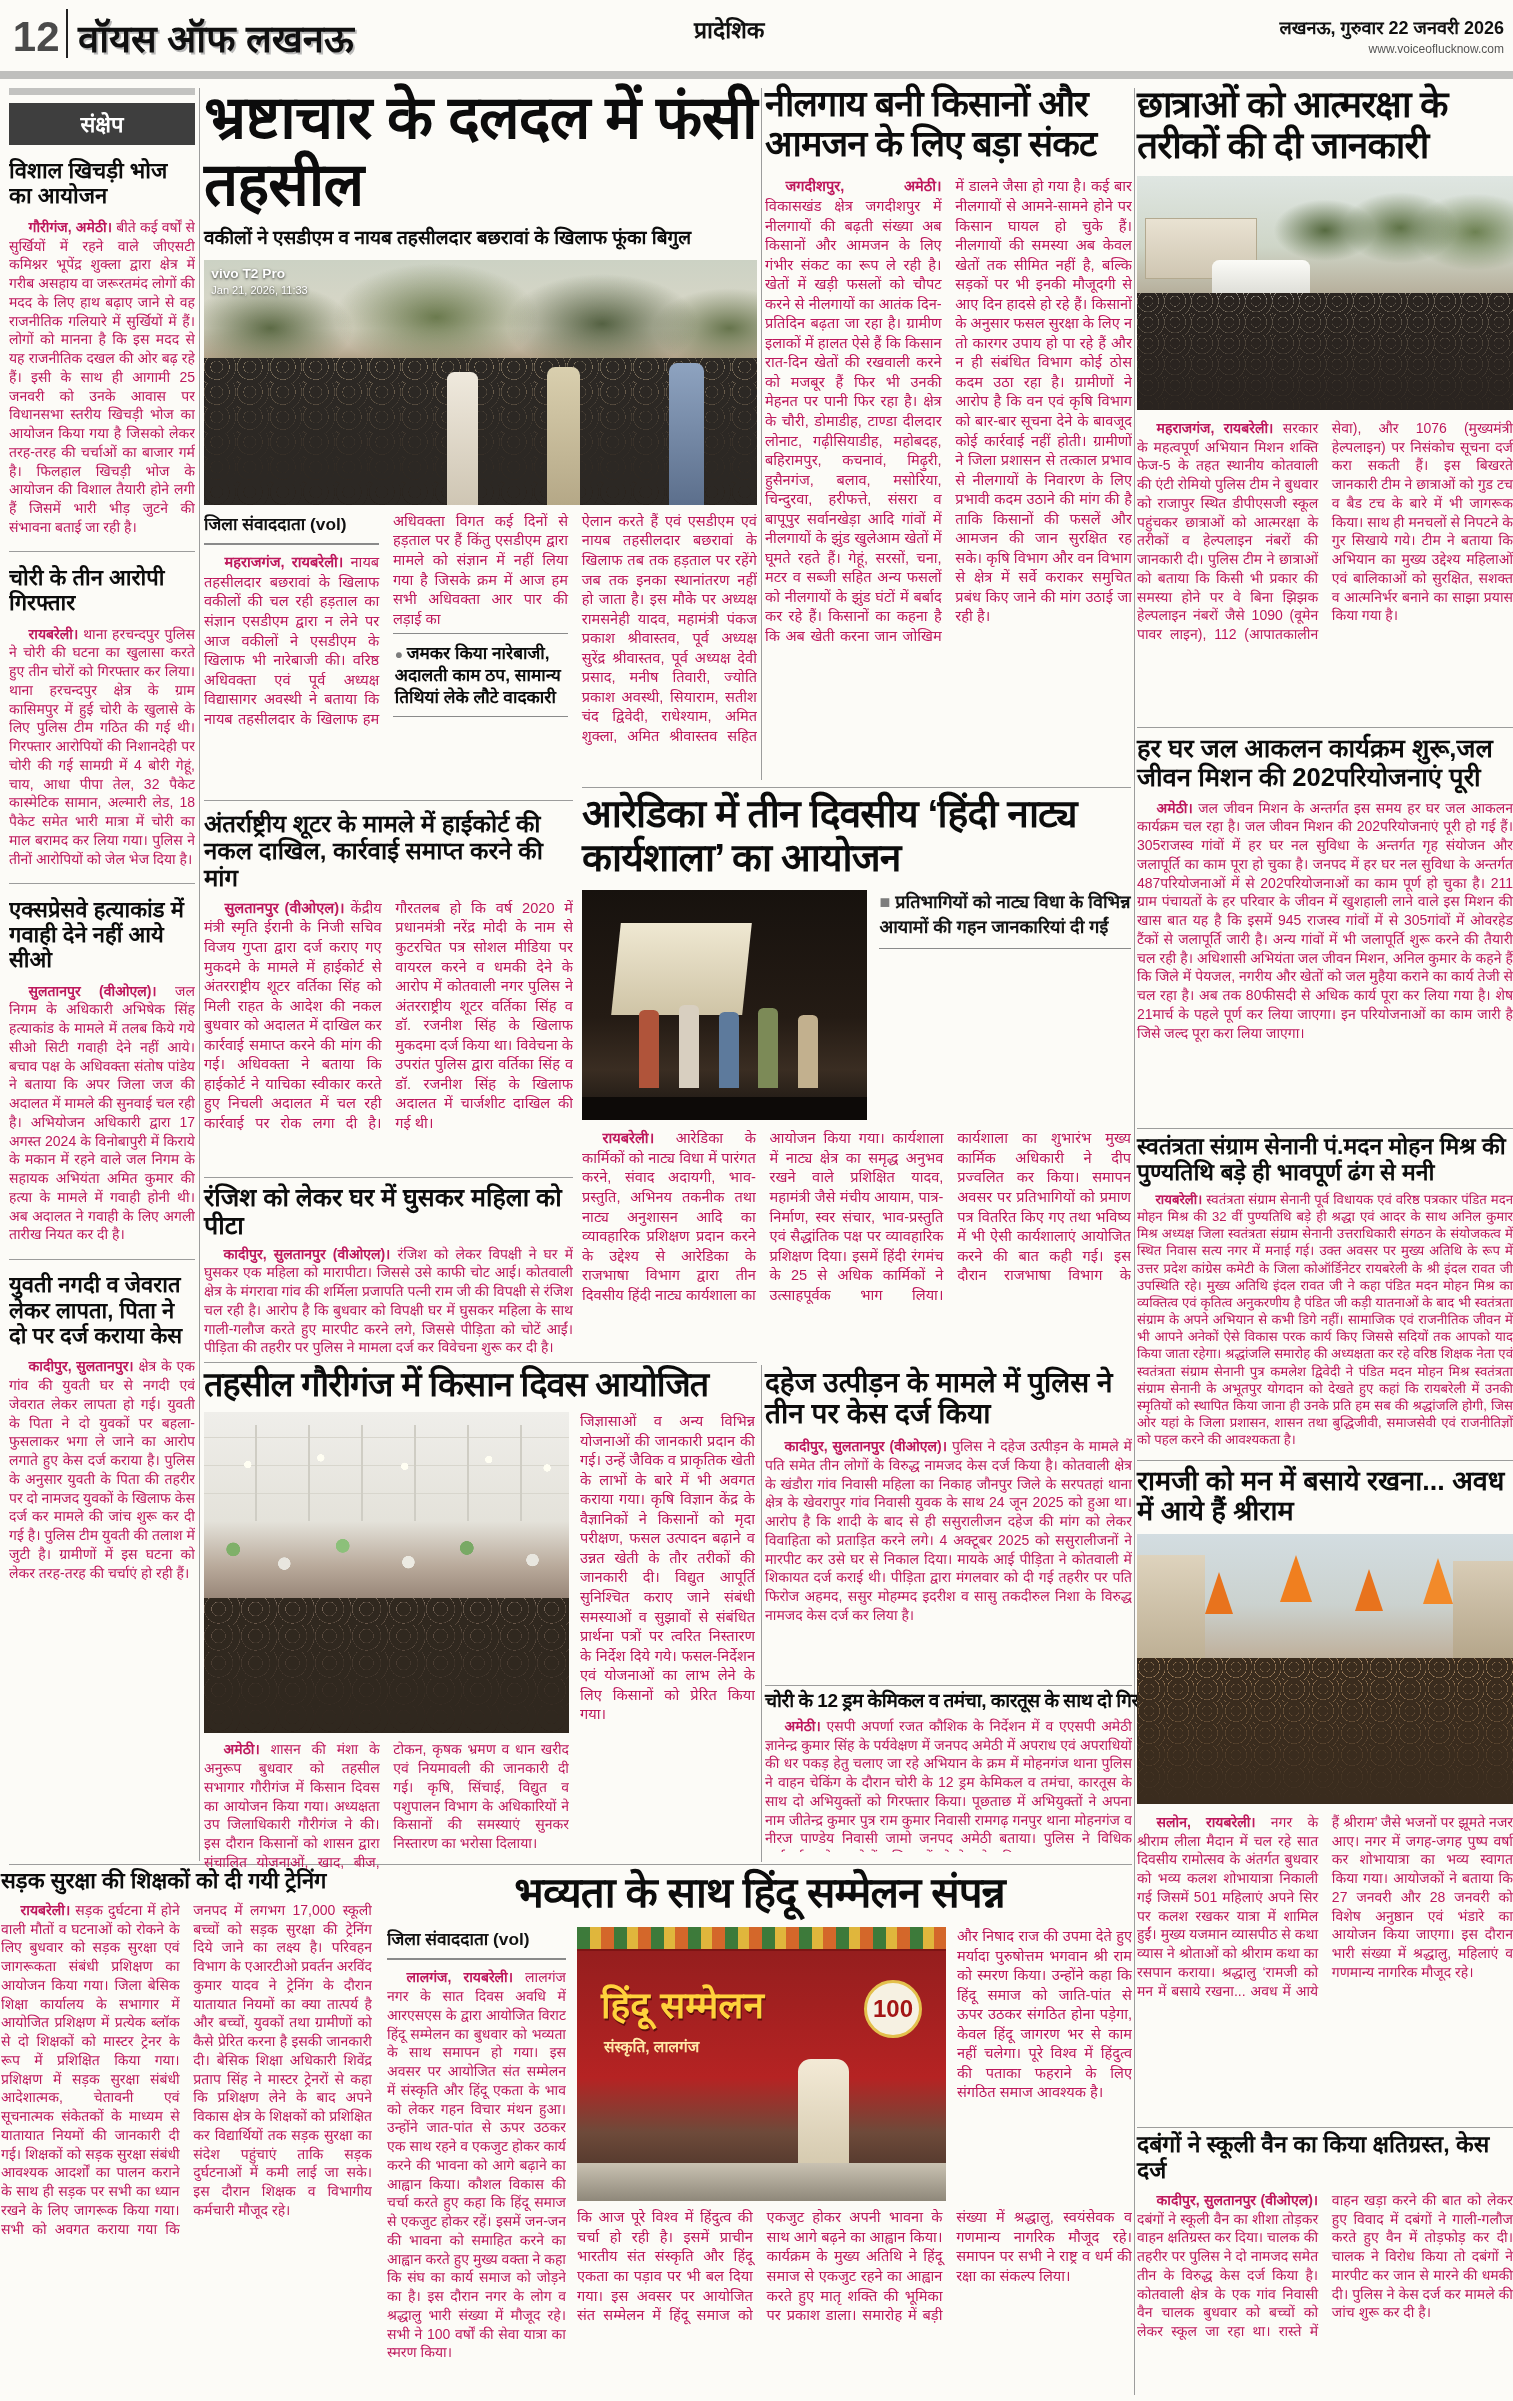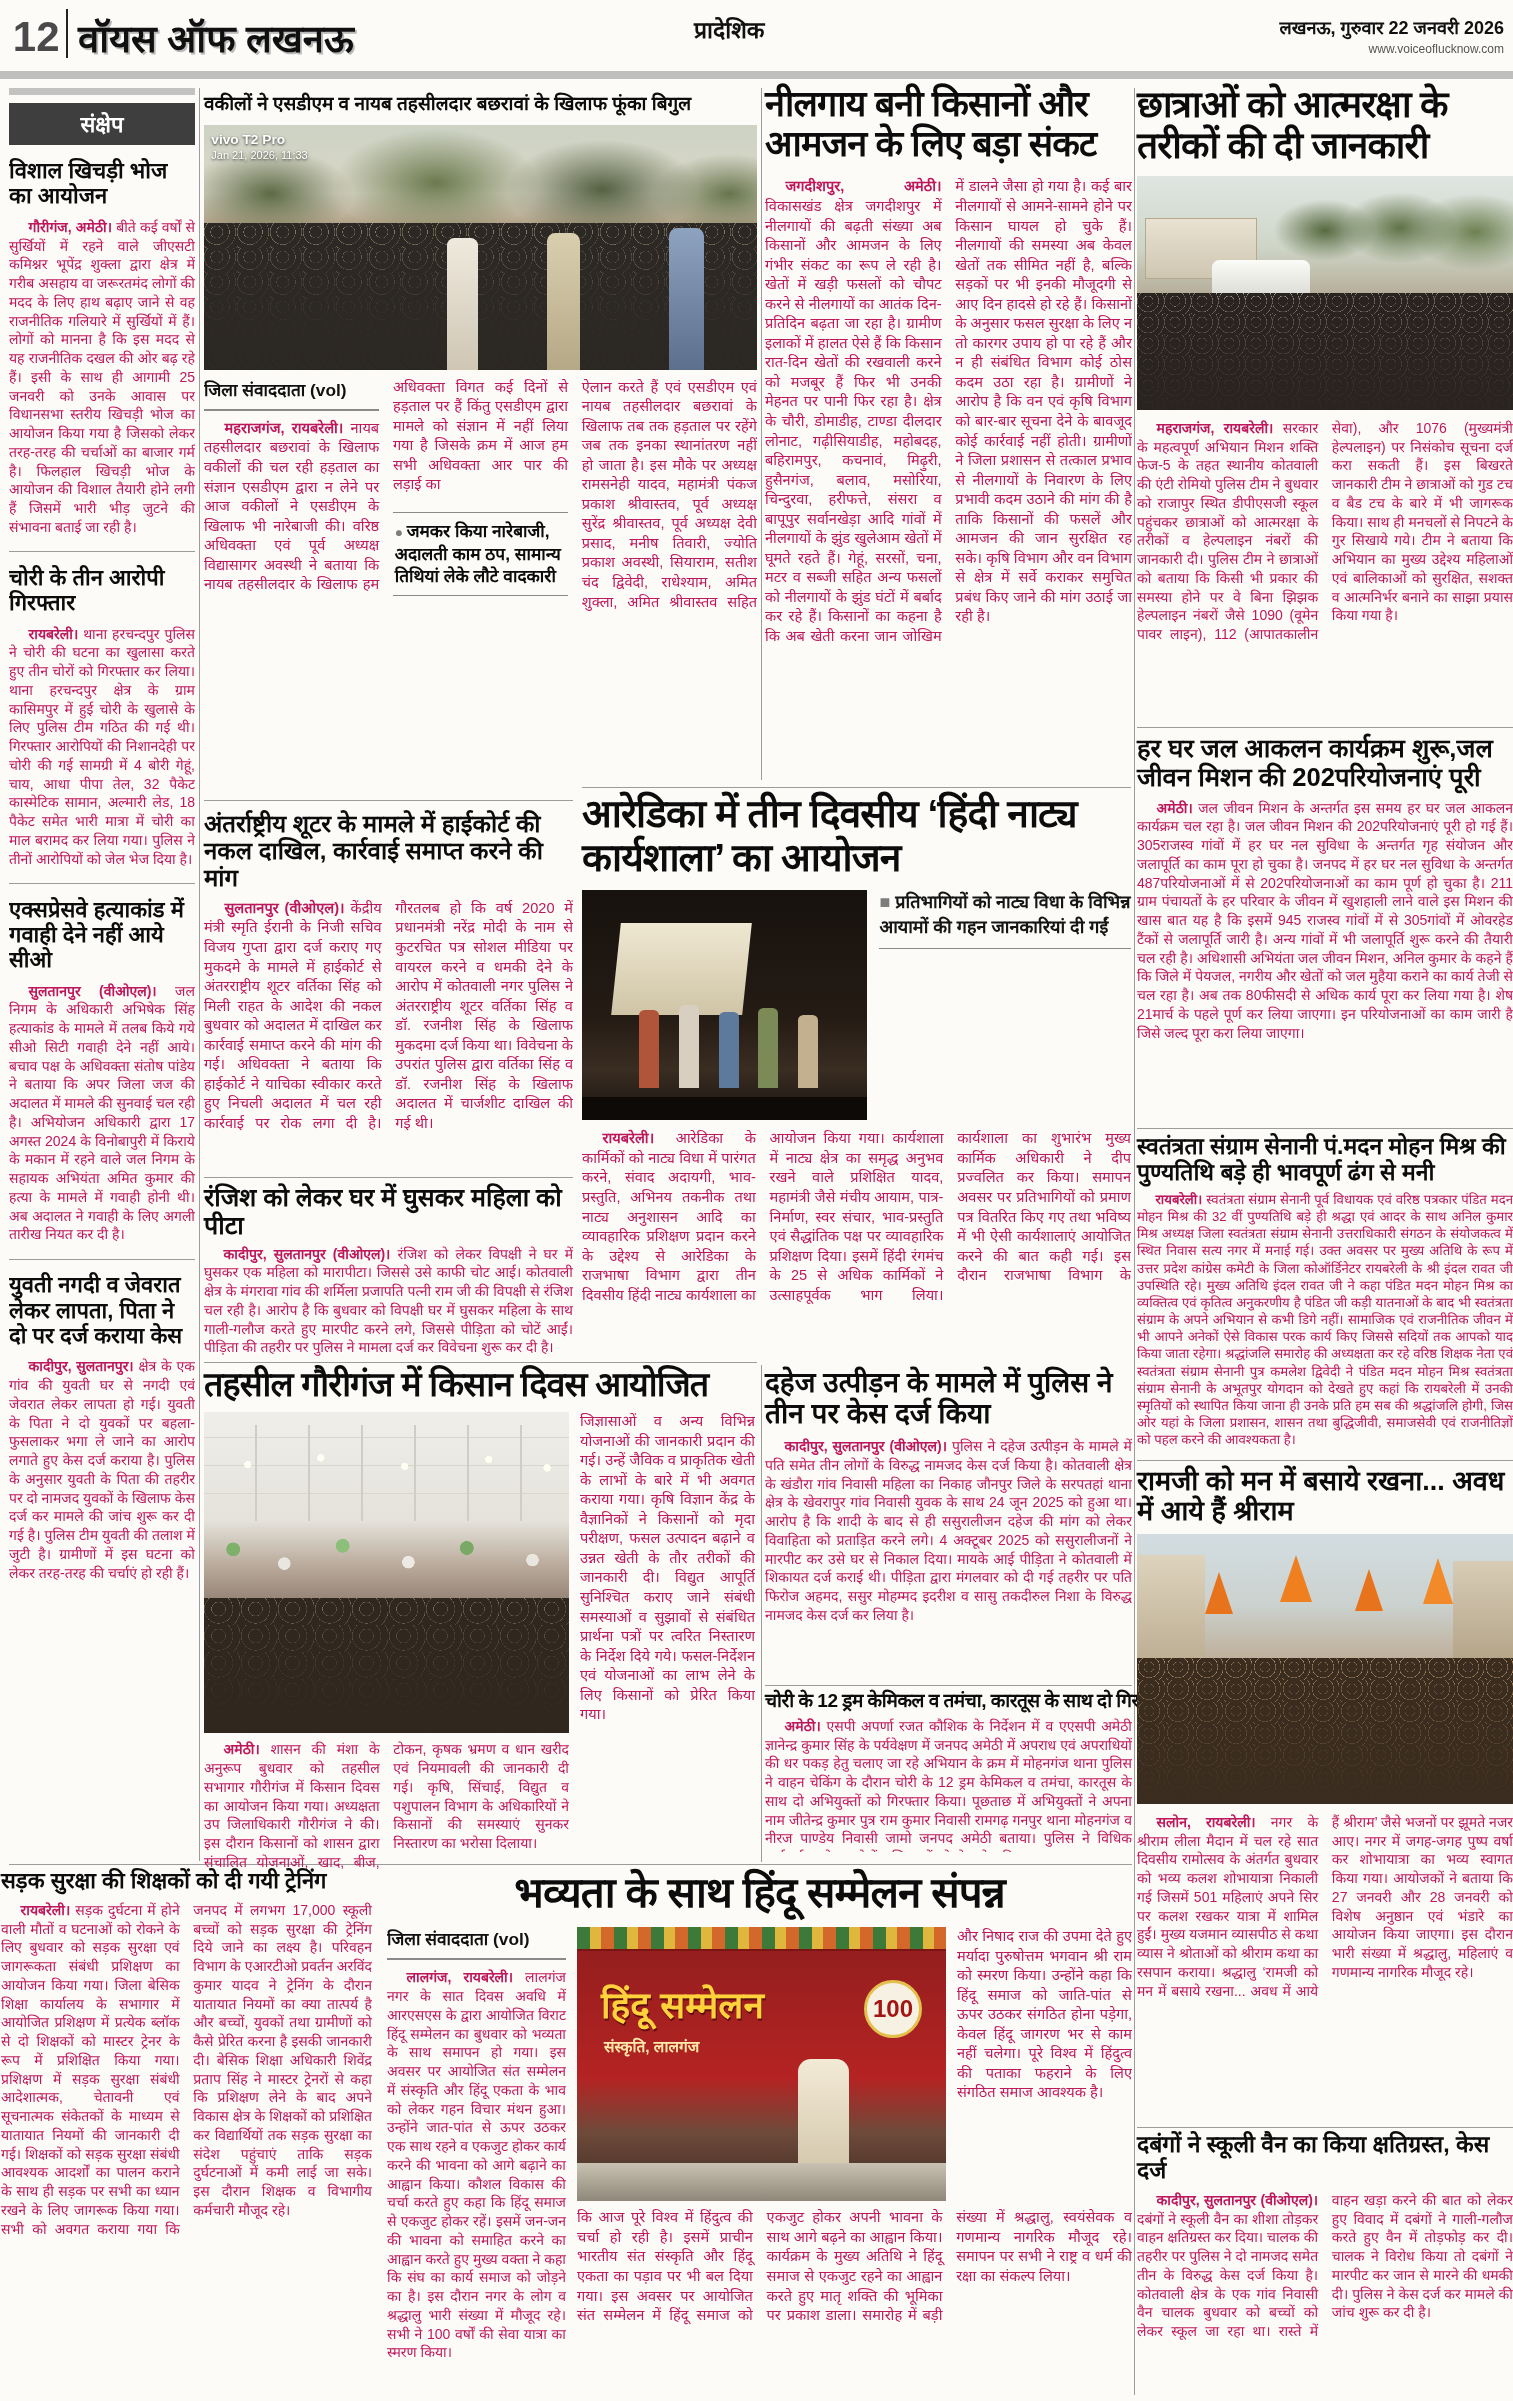--- a/index.html
+++ b/index.html
@@ -11,21 +11,21 @@
   .story p{text-align:justify;font-size:14.6px;line-height:1.34;color:#be185d}
   .story p.ind{text-indent:1.4em}
   .dl{font-weight:700}
   .cols2{column-count:2;column-gap:13.7px}
   .cols3{column-count:3;column-gap:13.7px}
   .byline{font-weight:700;font-size:17.3px;border-bottom:2.7px solid #8a8a8a;padding-bottom:8.2px;margin-bottom:8.2px;color:#111}
   .vrule{position:absolute;width:0.9px;background:#9c9c9c}
   .hrule{position:absolute;height:0.9px;background:#9c9c9c}
   .photo{position:relative;overflow:hidden;background:#4c1d95}
   .clip{overflow:hidden}
-  .inset-box{border-top:1.8px solid #8a8a8a;border-bottom:1.8px solid #8a8a8a;padding:7.3px 1.8px;margin:17px 0;
+  .inset-box{border-top:1.8px solid #8a8a8a;border-bottom:1.8px solid #8a8a8a;padding:7.3px 1.8px;margin:4px 0;
              font-weight:800;font-size:17.3px;line-height:1.3;color:#0c0c0c}
   .inset-box .dot{color:#7d7d7d;font-size:13.7px;margin-right:3.7px}
   .wm{position:absolute;color:#fff;text-shadow:0 0.9px 2.7px rgba(0,0,0,.8);line-height:1.25}
   .kicker-bar{height:7.3px;background:#c2c2c0;margin-bottom:7.3px}
   .brief-head{font-size:22px;line-height:1.15;margin:12.8px 0 9px}
   .brief-sep{border-top:0.9px solid #9c9c9c;margin-top:14.6px}
   .sankshep2{background:#3e3e3e;color:#fff;font-weight:800;font-size:22px;text-align:center;padding:5.5px 0 7.3px}
 </style>
 </head>
 <body>
@@ -70,20 +70,21 @@
 
   <h3 class="brief-head">एक्सप्रेसवे हत्याकांड में गवाही देने नहीं आये सीओ</h3>
   <p class="ind" style="font-size:14px"><span class="dl">सुलतानपुर (वीओएल)।</span> <span>जल निगम के अधिकारी अभिषेक सिंह हत्याकांड के मामले में तलब किये गये सीओ सिटी गवाही देने नहीं आये। बचाव पक्ष के अधिवक्ता संतोष पांडेय ने बताया कि अपर जिला जज की अदालत में मामले की सुनवाई चल रही है। अभियोजन अधिकारी द्वारा 17 अगस्त 2024 के विनोबापुरी में किराये के मकान में रहने वाले जल निगम के सहायक अभियंता अमित कुमार की हत्या के मामले में गवाही होनी थी। अब अदालत ने गवाही के लिए अगली तारीख नियत कर दी है।</span></p>
   <div class="brief-sep"></div>
 
   <h3 class="brief-head">युवती नगदी व जेवरात लेकर लापता, पिता ने दो पर दर्ज कराया केस</h3>
   <p class="ind" style="font-size:14px"><span class="dl">कादीपुर, सुलतानपुर।</span> <span>क्षेत्र के एक गांव की युवती घर से नगदी एवं जेवरात लेकर लापता हो गई। युवती के पिता ने दो युवकों पर बहला-फुसलाकर भगा ले जाने का आरोप लगाते हुए केस दर्ज कराया है। पुलिस के अनुसार युवती के पिता की तहरीर पर दो नामजद युवकों के खिलाफ केस दर्ज कर मामले की जांच शुरू कर दी गई है। पुलिस टीम युवती की तलाश में जुटी है। ग्रामीणों में इस घटना को लेकर तरह-तरह की चर्चाएं हो रही हैं।</span></p>
 </aside>
 
 <section class="abs story" style="left:204px;top:84px;width:553px;height:716px">
+  <h1 style="font-size:60px;letter-spacing:-0.9px">भ्रष्टाचार के दलदल में फंसी तहसील</h1>
   <h2 style="font-size:19px;margin-top:9px">वकीलों ने एसडीएम व नायब तहसीलदार बछरावां के खिलाफ फूंका बिगुल</h2>
 
   <div class="photo" style="width:553px;height:245px;margin-top:11px">
     <div class="abs" style="inset:0;background:linear-gradient(180deg,#ccd2c4 0%,#dcd8c8 28%,#ab9a7f 42%,#7d6d59 60%,#564a3d 80%,#3f362d 100%)"></div>
     <div class="abs" style="left:0;top:0;width:100%;height:45%;background:radial-gradient(ellipse 119px 64px at 12% 62%,#5c6a45 0%,rgba(0,0,0,0) 70%),radial-gradient(ellipse 146px 77px at 42% 52%,#6b7a4e 0%,rgba(0,0,0,0) 70%),radial-gradient(ellipse 137px 71px at 72% 58%,#546142 0%,rgba(0,0,0,0) 70%),radial-gradient(ellipse 110px 57px at 95% 62%,#66744c 0%,rgba(0,0,0,0) 70%)"></div>
     <div class="abs" style="left:0;top:40%;width:100%;height:60%;background:repeating-radial-gradient(circle at 12.8px 9px,#2c2824 0 5.5px,rgba(0,0,0,0) 6.4px),linear-gradient(180deg,rgba(94,84,68,.25),rgba(36,30,25,.9));background-size:33px 25px,100% 100%"></div>
     <div class="abs" style="left:44%;top:46%;width:31px;height:54%;background:linear-gradient(#efe9dd,#cfc6b4);border-radius:7.3px 7.3px 0 0"></div>
     <div class="abs" style="left:62%;top:44%;width:33px;height:56%;background:linear-gradient(#d9cfae,#b5a887);border-radius:8.2px 8.2px 0 0"></div>
     <div class="abs" style="left:84%;top:42%;width:35px;height:58%;background:linear-gradient(#8ea3c0,#5c6f8c);border-radius:8.2px 8.2px 0 0"></div>
     <div class="wm" style="left:7.3px;top:5.5px;font-size:13.7px;font-weight:700">vivo T2 Pro</div>

